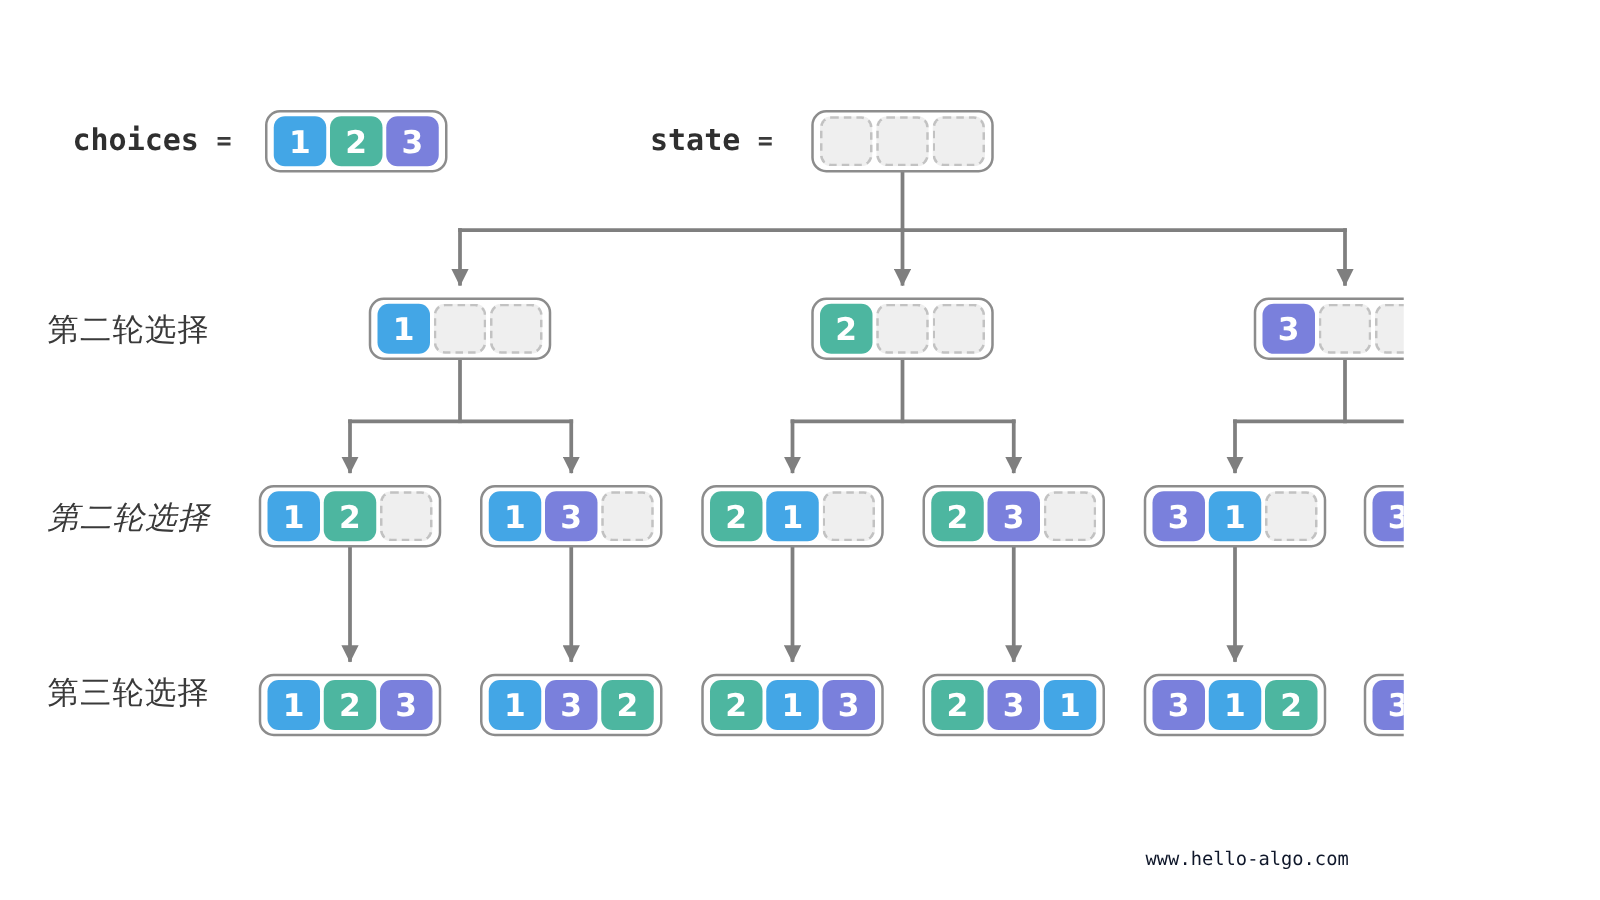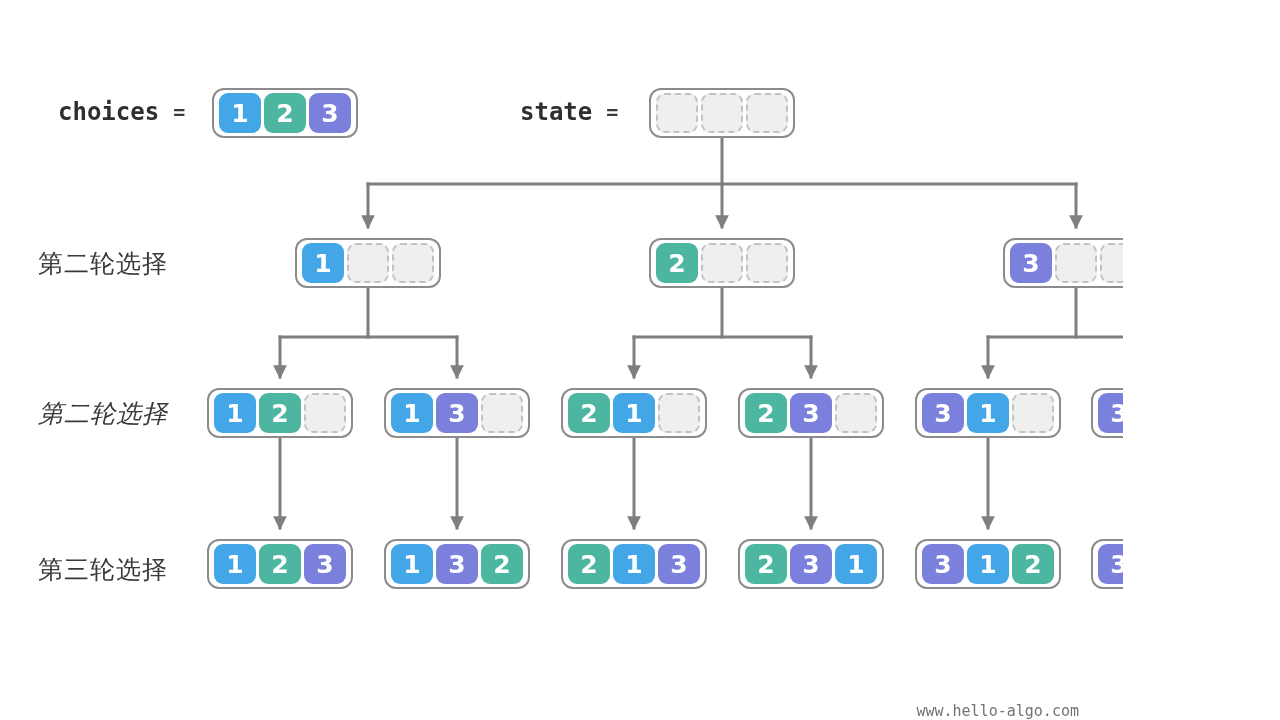--- a/index.html
+++ b/index.html
@@ -23,23 +23,23 @@
     display:flex; align-items:center; justify-content:center; gap:3px;
   }
   .cell {
     width:42px; height:40px; box-sizing:border-box; border-radius:9px;
     display:flex; align-items:center; justify-content:center;
     color:#ffffff; font-weight:700; font-size:25px;
   }
   .cell.empty { background:#efefef; border:2px dashed #c2c2c2; }
   svg.wires { position:absolute; left:0; top:0; width:1280px; height:720px; }
   .watermark {
-    position:absolute; right:44px; top:702px;
+    position:absolute; right:44px; top:678px;
     font-family:"DejaVu Sans Mono","Liberation Mono",monospace;
-    font-size:15px; color:#737373;
+    font-size:15px; color:#0f172a;
   }
 </style>
 </head>
 <body>
 
 <div class="canvas">
 
   <svg class="wires" xmlns="http://www.w3.org/2000/svg" viewBox="0 0 1280 720">
       <defs>
         <marker id="ah" viewBox="0 0 10 10" refX="8.5" refY="5" markerWidth="4.6" markerHeight="4.6" orient="auto-start-reverse">
@@ -76,21 +76,21 @@
     <span class="eq">=</span>
   </div>
 
   <div class="var-label" style="left:520px; top:88px;">
     <span>state</span>
     <span class="eq">=</span>
   </div>
 
   <div class="round-label" style="top:238px;">第二轮选择</div>
   <div class="round-label" style="top:388px;font-style:italic;">第二轮选择</div>
-  <div class="round-label" style="top:544px;">第三轮选择</div>
+  <div class="round-label" style="top:528px;">第三轮选择</div>
 
   <div id="stage">
       <div class="node" style="left: 212px; top: 88px;">
         <div class="cell" style="background: rgb(67, 166, 230);">1</div>
         <div class="cell" style="background: rgb(77, 182, 160);">2</div>
         <div class="cell" style="background: rgb(122, 128, 220);">3</div>
       </div>
       <div class="node" style="left: 649px; top: 88px;">
         <div class="cell empty"></div>
         <div class="cell empty"></div>

